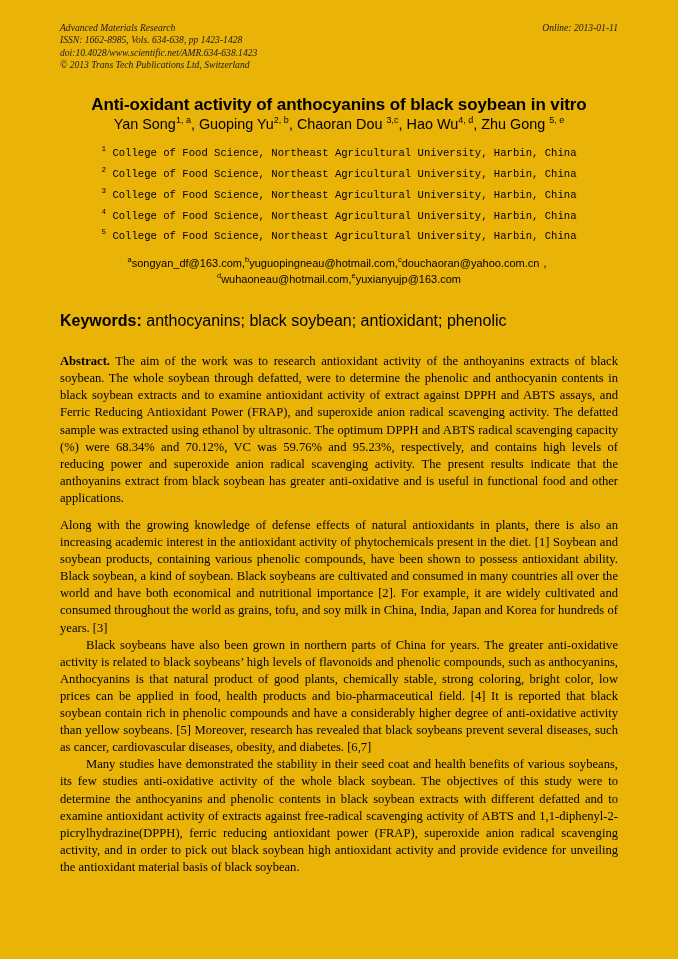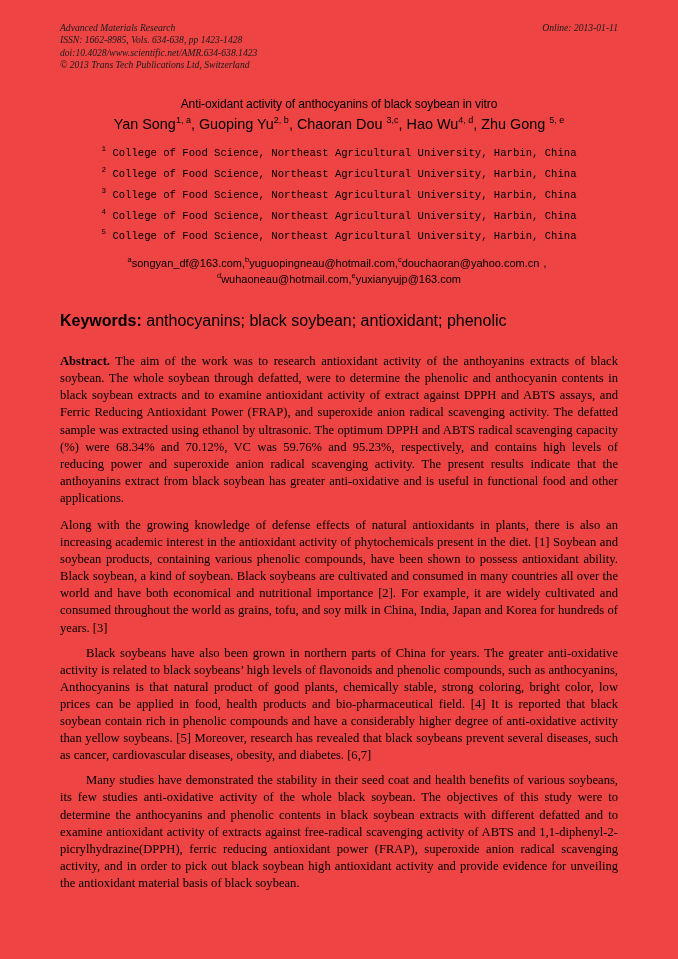--- a/index.html
+++ b/index.html
@@ -7,21 +7,21 @@
     padding: 0;
     background: #c8c8c8;
   }
   body {
     font-family: "Liberation Serif", serif;
   }
   .page {
     position: relative;
     width: 678px;
     height: 959px;
-    background: #ef4444;
+    background: #eab308;
     margin: 0 auto;
     overflow: hidden;
     box-sizing: border-box;
   }
   .content {
     position: absolute;
     left: 60px;
     top: 0;
     width: 558px;
   }
@@ -48,22 +48,22 @@
     font-size: 9.6px;
     white-space: nowrap;
   }
   .hdr-line { display: block; white-space: nowrap; }
 
   
   .title {
     margin-top: 24px;
     text-align: center;
     font-family: "Liberation Sans", sans-serif;
-    font-weight: normal;
-    font-size: 12px;
+    font-weight: bold;
+    font-size: 17px;
     line-height: 19px;
     color: #000;
     letter-spacing: -0.1px;
   }
   .authors {
     text-align: center;
     font-family: "Liberation Sans", sans-serif;
     font-size: 14.4px;
     line-height: 20px;
     color: #000;
@@ -138,21 +138,21 @@
   }
   .body-para {
     margin-top: 10px;
     font-family: "Liberation Serif", serif;
     font-size: 12.6px;
     line-height: 17.1px;
     text-align: justify;
     color: #000;
   }
   .body-para.indent {
-    margin-top: 8px;
+    margin-top: 0;
     text-indent: 26px;
   }
 </style>
 </head>
 <body>
 
 <div class="page">
   <div class="content">
 
     <div class="journal-header">

